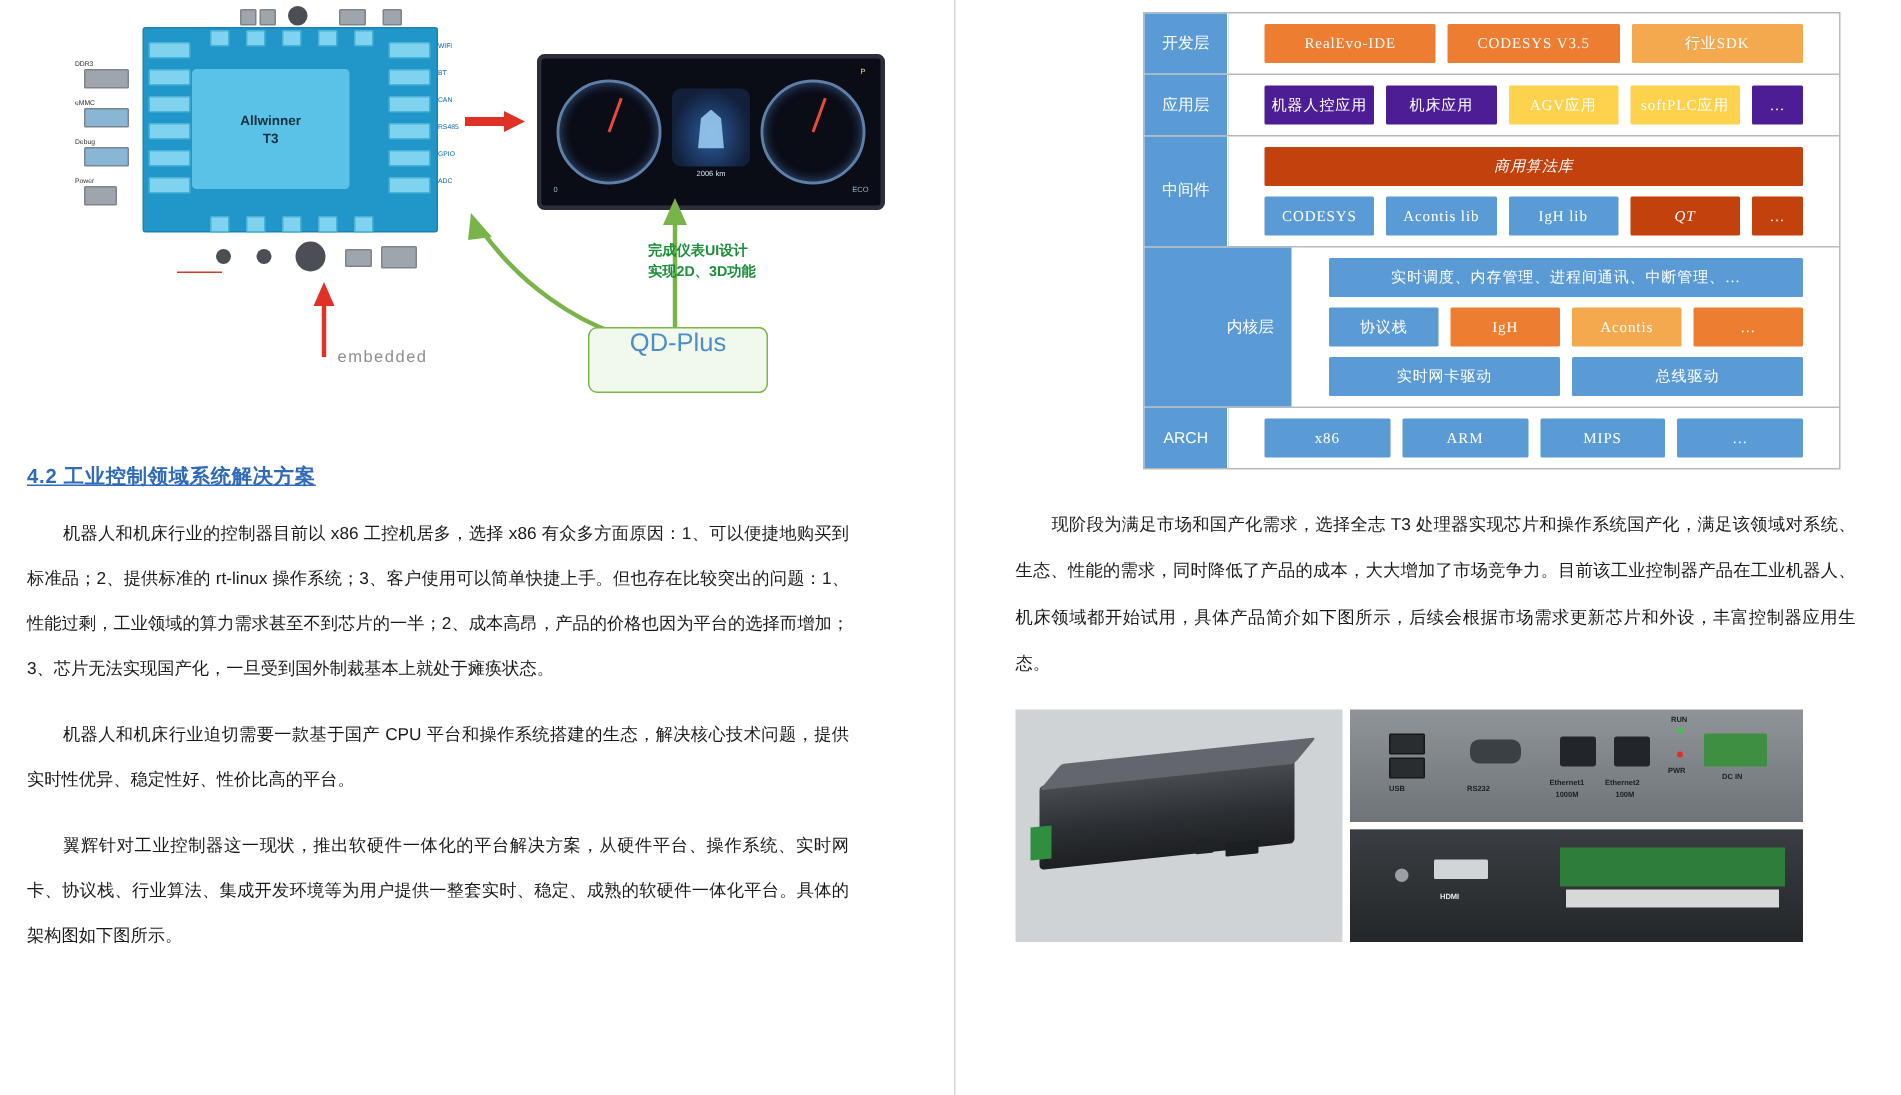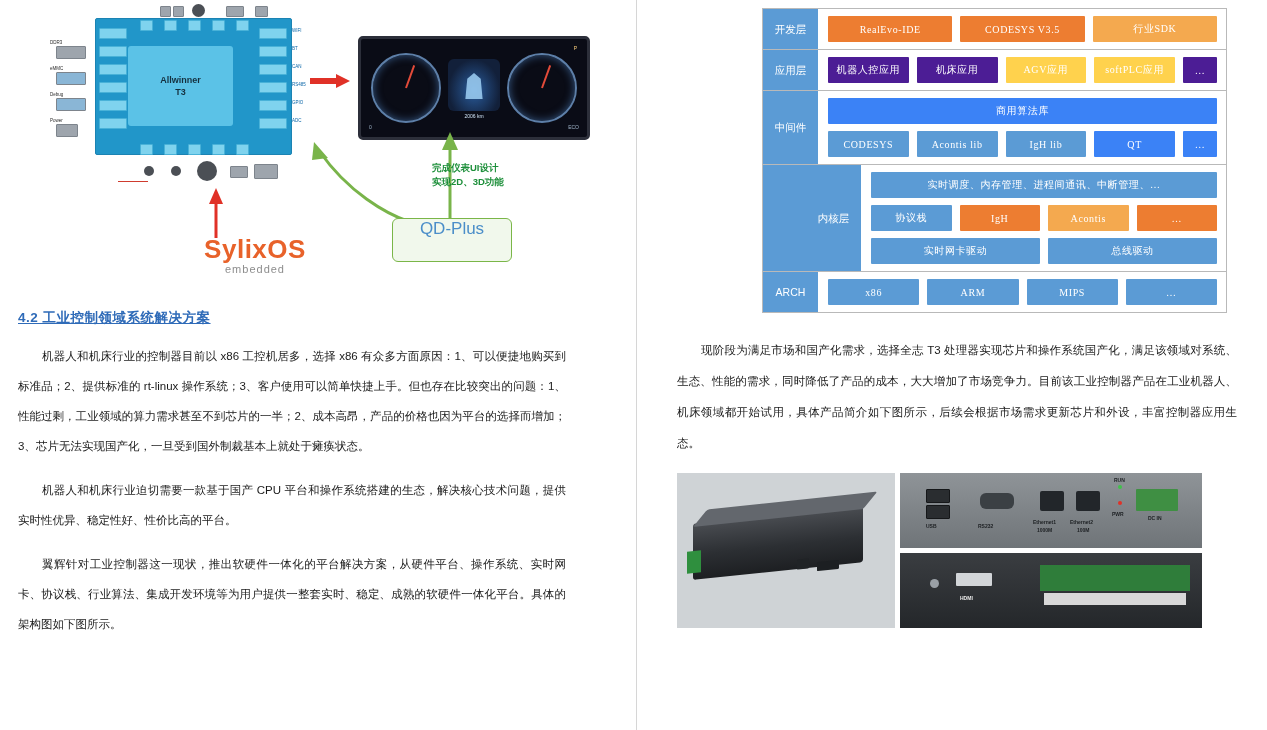--- a/index.html
+++ b/index.html
@@ -103,33 +103,33 @@
     width:465px;margin:8px 0 0 85px;border:1px solid #b9b9b9;box-sizing:border-box;
     background:#fff;position:relative;
   }
   .srow{display:flex;border-bottom:1px solid #b9b9b9;}
   .srow:last-child{border-bottom:none;}
   .slabel{
     width:55px;flex:none;background:#5b9bd5;color:#fff;font-size:10.5px;
     display:flex;align-items:center;justify-content:center;text-align:center;
     line-height:15px;border-right:1px solid #fff;
   }
-  .scontent{flex:1;padding:7px 9px;box-sizing:border-box;}
+  .scontent{flex:1;padding:7px 24px;box-sizing:border-box;}
   .brow{display:flex;gap:8px;}
   .brow + .brow{margin-top:7px;}
   .cell{
     height:26px;display:flex;align-items:center;justify-content:center;
     font-size:10px;color:#fff;border-radius:1px;font-family:"Liberation Serif",serif;
     letter-spacing:.6px;
   }
   .c-orange{background:#ed7d31;}
   .c-orange-l{background:#f4a94f;}
   .c-yellow{background:#4c1d95;color:#fff;}
   .c-yellow-l{background:#ffd24d;}
-  .c-green{background:#3b82f6;}
+  .c-green{background:#c2410c;font-style:italic;}
   .c-blue{background:#5b9bd5;}
   .f1{flex:1;}
   .w-dots{width:34px;flex:none;}
   .wide{width:100%;}
 
   p.body-r{
     margin:22px 0 0 0;font-size:11.5px;line-height:31px;color:#1a1a1a;
     text-indent:24px;text-align:justify;
   }
 
@@ -261,21 +261,20 @@
         <path d="M10 52 L10 14" stroke="#e03127" stroke-width="3" fill="none"></path>
         <path d="M10 2 L17 18 L3 18 Z" fill="#e03127"></path>
       </svg>
 
       <div class="greenote">
         <div>完成仪表UI设计</div>
         <div>实现2D、3D功能</div>
       </div>
 
       <div class="sylix">
-        <div class="name">SylixOS</div>
         <div class="sub">embedded</div>
       </div>
 
       <div class="qdplus">
         <span>QD-Plus</span>
       </div>
     </div>
 
     <h2 class="h2">4.2  工业控制领域系统解决方案</h2>
     <p class="body">机器人和机床行业的控制器目前以 x86 工控机居多，选择 x86 有众多方面原因：1、可以便捷地购买到标准品；2、提供标准的 rt-linux 操作系统；3、客户使用可以简单快捷上手。但也存在比较突出的问题：1、性能过剩，工业领域的算力需求甚至不到芯片的一半；2、成本高昂，产品的价格也因为平台的选择而增加；3、芯片无法实现国产化，一旦受到国外制裁基本上就处于瘫痪状态。</p>

